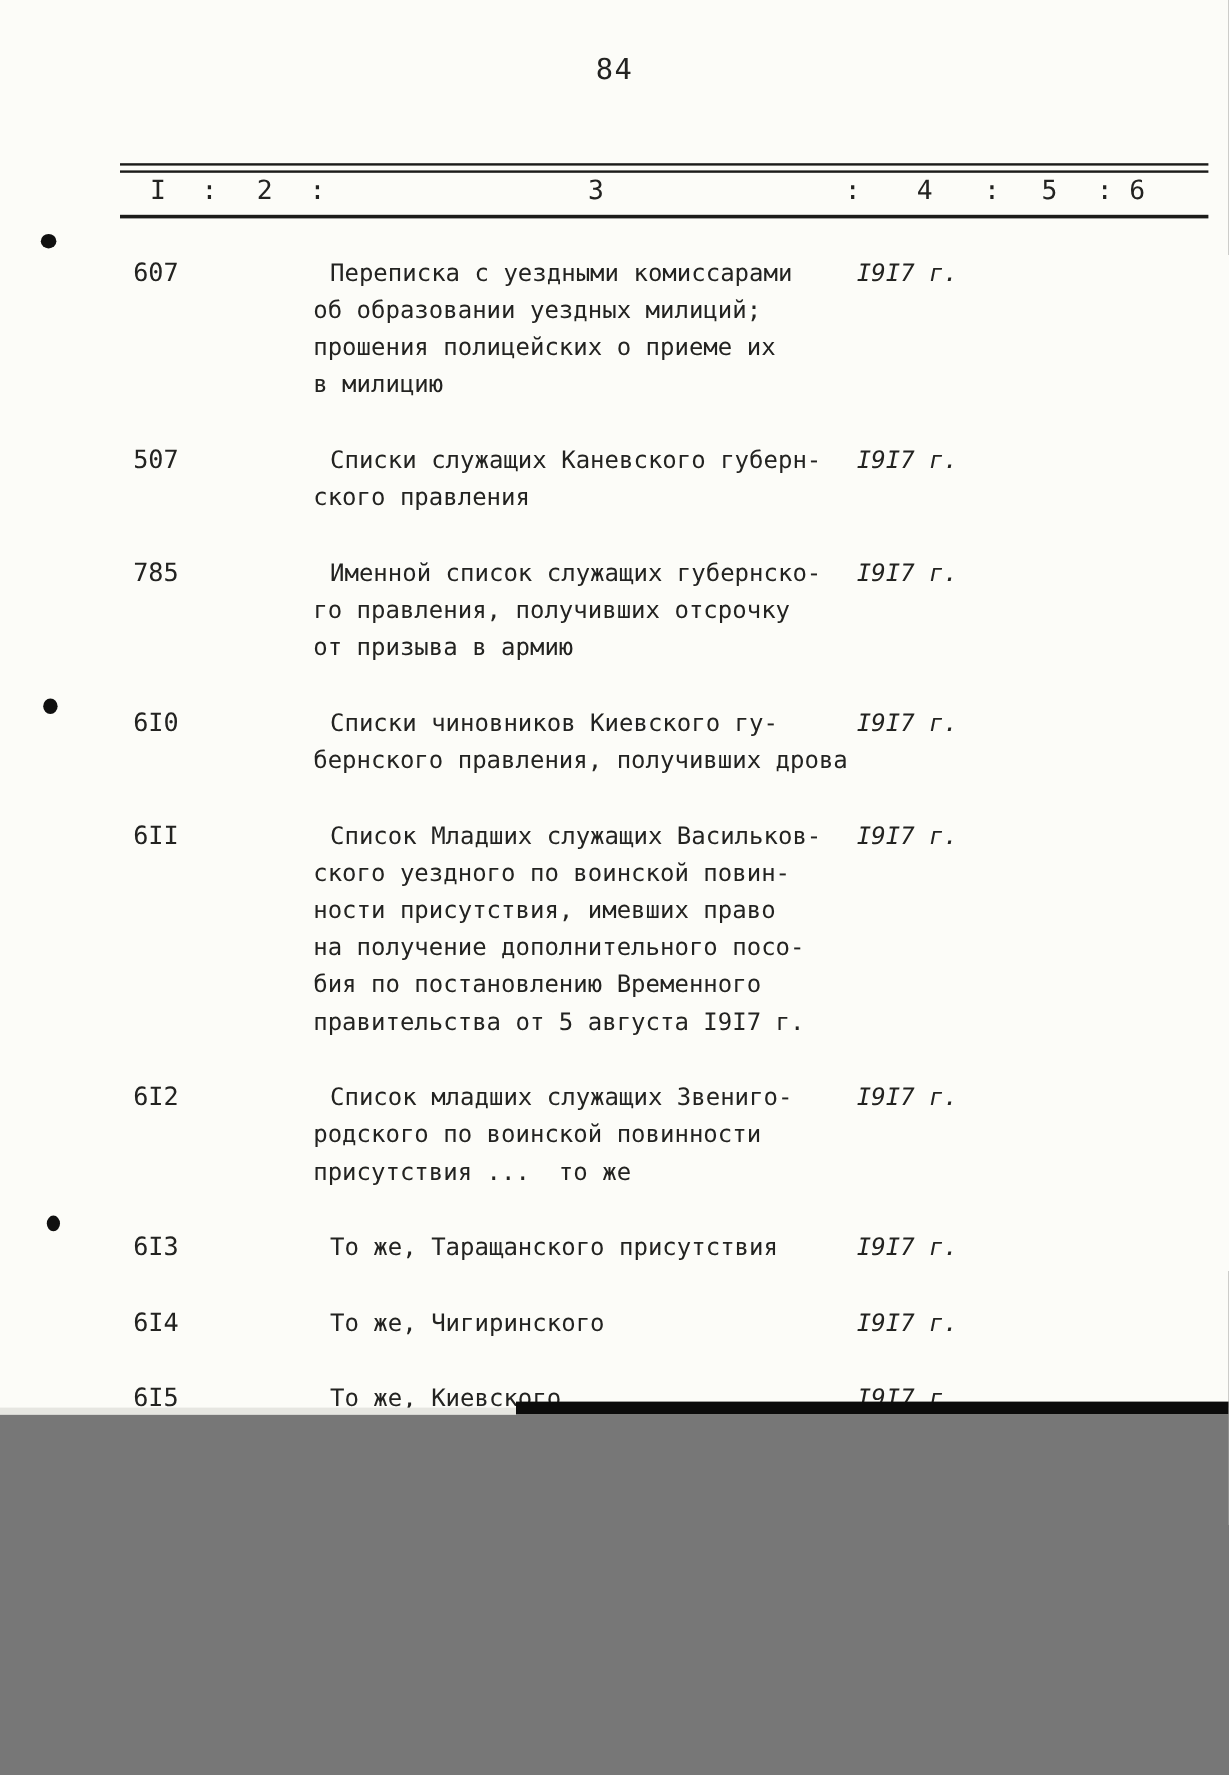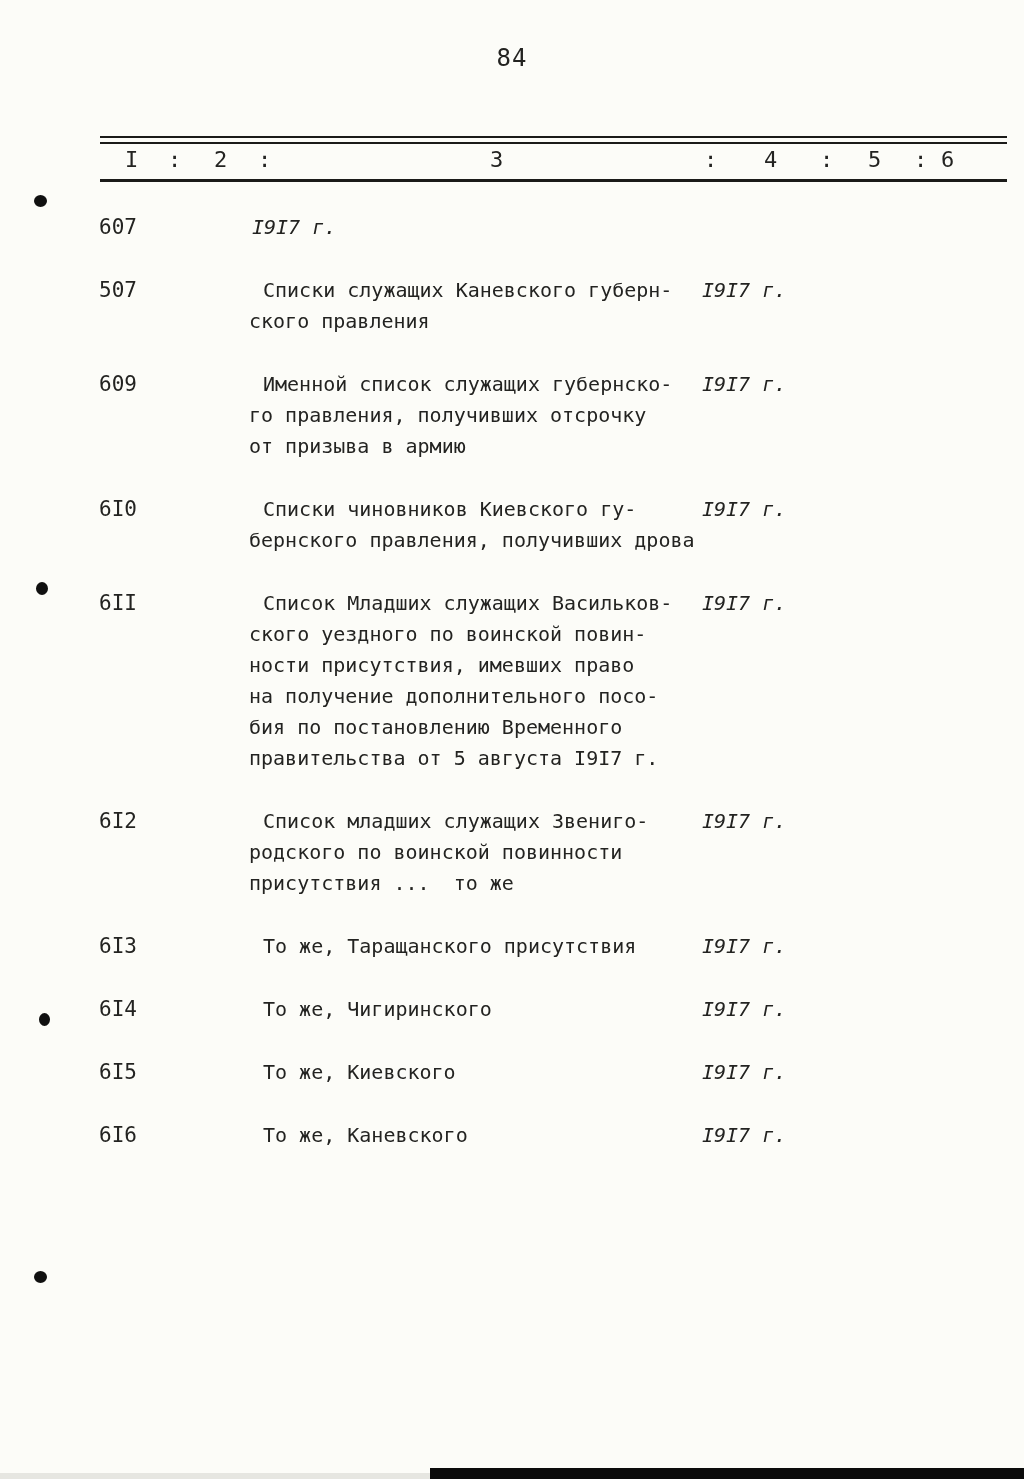--- a/index.html
+++ b/index.html
@@ -1,18 +1,18 @@
 <!DOCTYPE html>
 <html><head>
 <meta charset="utf-8">
 <style>
   html,body{margin:0;padding:0;background:#777;}
   .sheet{
     position:relative;
-    width:1024px;height:1479px;
+    width:1024px;height:1179px;
     margin:0 auto;
     background:#fcfcf8;
     overflow:hidden;
     font-family:"DejaVu Sans Mono","Liberation Mono",monospace;
     color:#232321;
   }
   
   .page-number{
     position:absolute;top:44px;left:0;width:100%;
     text-align:center;font-size:24px;letter-spacing:1px;
@@ -25,21 +25,21 @@
   
   .thead{position:absolute;top:147px;left:0;width:100%;height:30px;font-size:22px;}
   .thead span{position:absolute;top:0;}
   .h1{left:125px;} .s1{left:168px;}
   .h2{left:214px;} .s2{left:258px;}
   .h3{left:490px;} .s3{left:704px;}
   .h4{left:764px;} .s4{left:820px;}
   .h5{left:868px;} .s5{left:914px;}
   .h6{left:941px;}
   
-  .entries{position:absolute;top:212px;left:84px;width:924px;}
+  .entries{position:absolute;top:212px;left:96px;width:924px;}
   .entry{
     display:grid;
     grid-template-columns:165px 450px auto;
     margin-bottom:32px;
     font-size:20px;line-height:31px;
   }
   .col-num{padding-left:15px;font-size:21px;}
   .col-desc{white-space:pre;text-indent:14px;}
   .col-date{padding-left:3px;white-space:pre;font-style:italic;}
   
@@ -74,32 +74,36 @@
     <span class="h5">5</span>
     <span class="s5">:</span>
     <span class="h6">6</span>
   </div>
 
   <div class="rule rule-bottom"></div>
 
   <div class="entries">
   <div class="entry">
     <div class="col-num">607</div>
+    <div class="col-desc">Переписка с уездными комиссарами
+об образовании уездных милиций;
+прошения полицейских о приеме их
+в милицию</div>
     <div class="col-date">I9I7 г.</div>
   </div>
 
   <div class="entry">
     <div class="col-num">507</div>
     <div class="col-desc">Списки служащих Каневского губерн-
 ского правления</div>
     <div class="col-date">I9I7 г.</div>
   </div>
 
   <div class="entry">
-    <div class="col-num">609</div>
+    <div class="col-num">785</div>
     <div class="col-desc">Именной список служащих губернско-
 го правления, получивших отсрочку
 от призыва в армию</div>
     <div class="col-date">I9I7 г.</div>
   </div>
 
   <div class="entry">
     <div class="col-num">6I0</div>
     <div class="col-desc">Списки чиновников Киевского гу-
 бернского правления, получивших дрова</div>

